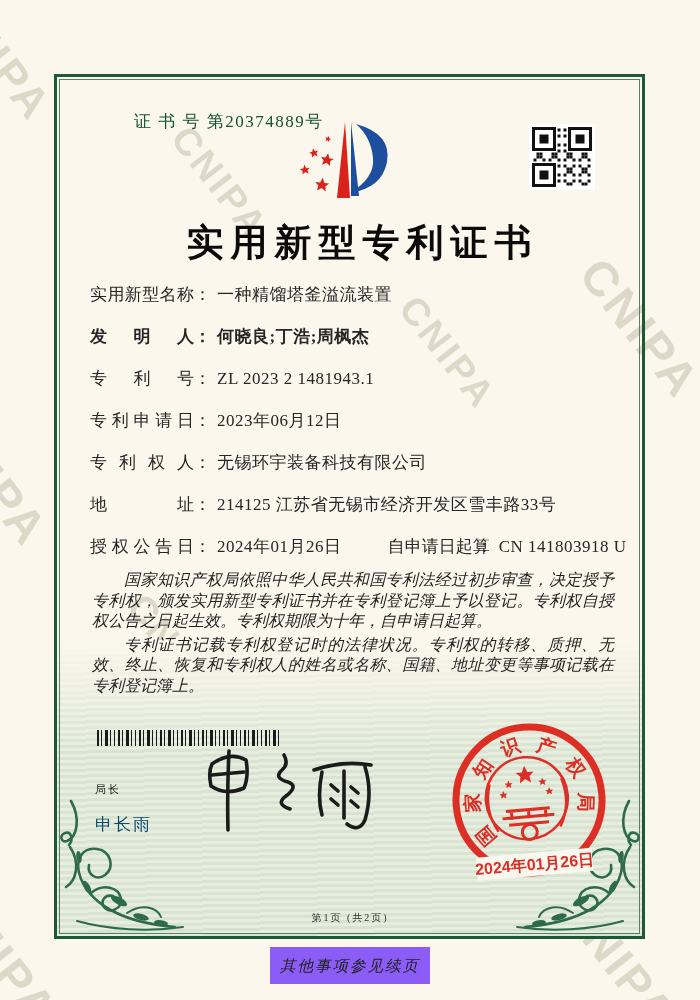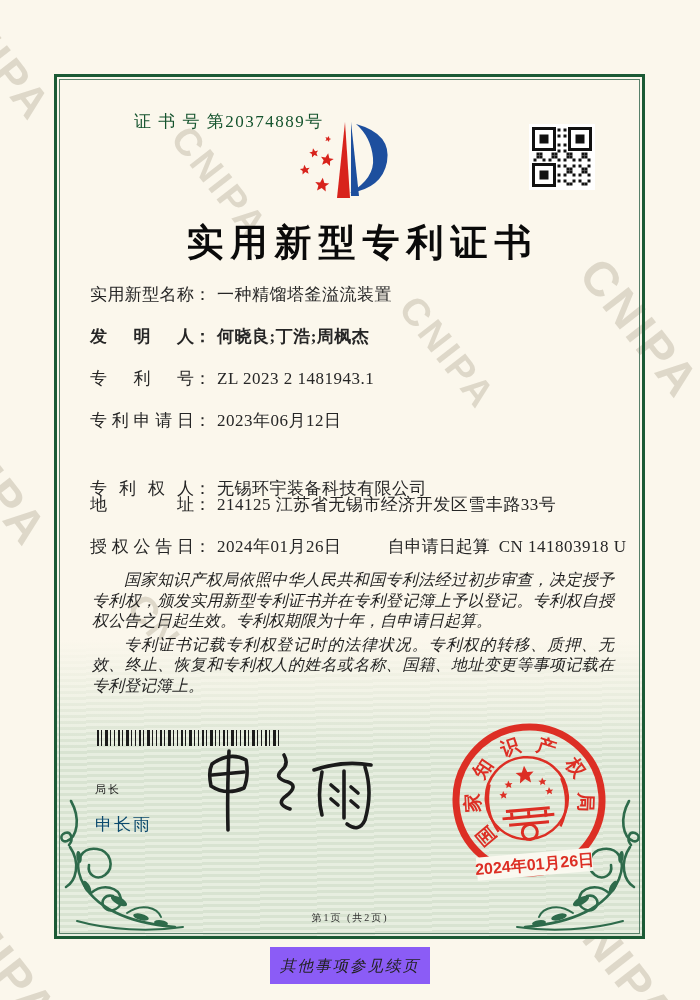--- a/index.html
+++ b/index.html
@@ -219,21 +219,21 @@
   </div>
   <div class="frow" style="top:325px;font-weight:bold;">
     <span class="f-label">发明人</span><span class="f-sep">：</span><span class="f-value">何晓良;丁浩;周枫杰</span>
   </div>
   <div class="frow" style="top:367px;">
     <span class="f-label">专利号</span><span class="f-sep">：</span><span class="f-value">ZL 2023 2 1481943.1</span>
   </div>
   <div class="frow" style="top:409px;">
     <span class="f-label">专利申请日</span><span class="f-sep">：</span><span class="f-value">2023年06月12日</span>
   </div>
-  <div class="frow" style="top:477px;">
+  <div class="frow" style="top:451px;">
     <span class="f-label">专利权人</span><span class="f-sep">：</span><span class="f-value">无锡环宇装备科技有限公司</span>
   </div>
   <div class="frow" style="top:493px;">
     <span class="f-label">地址</span><span class="f-sep">：</span><span class="f-value">214125 江苏省无锡市经济开发区雪丰路33号</span>
   </div>
   <div class="frow" style="top:535px;">
     <span>
       <span class="f-label">授权公告日</span><span class="f-sep">：</span><span class="f-value">2024年01月26日</span>
     </span>
     <span class="grant-group">

